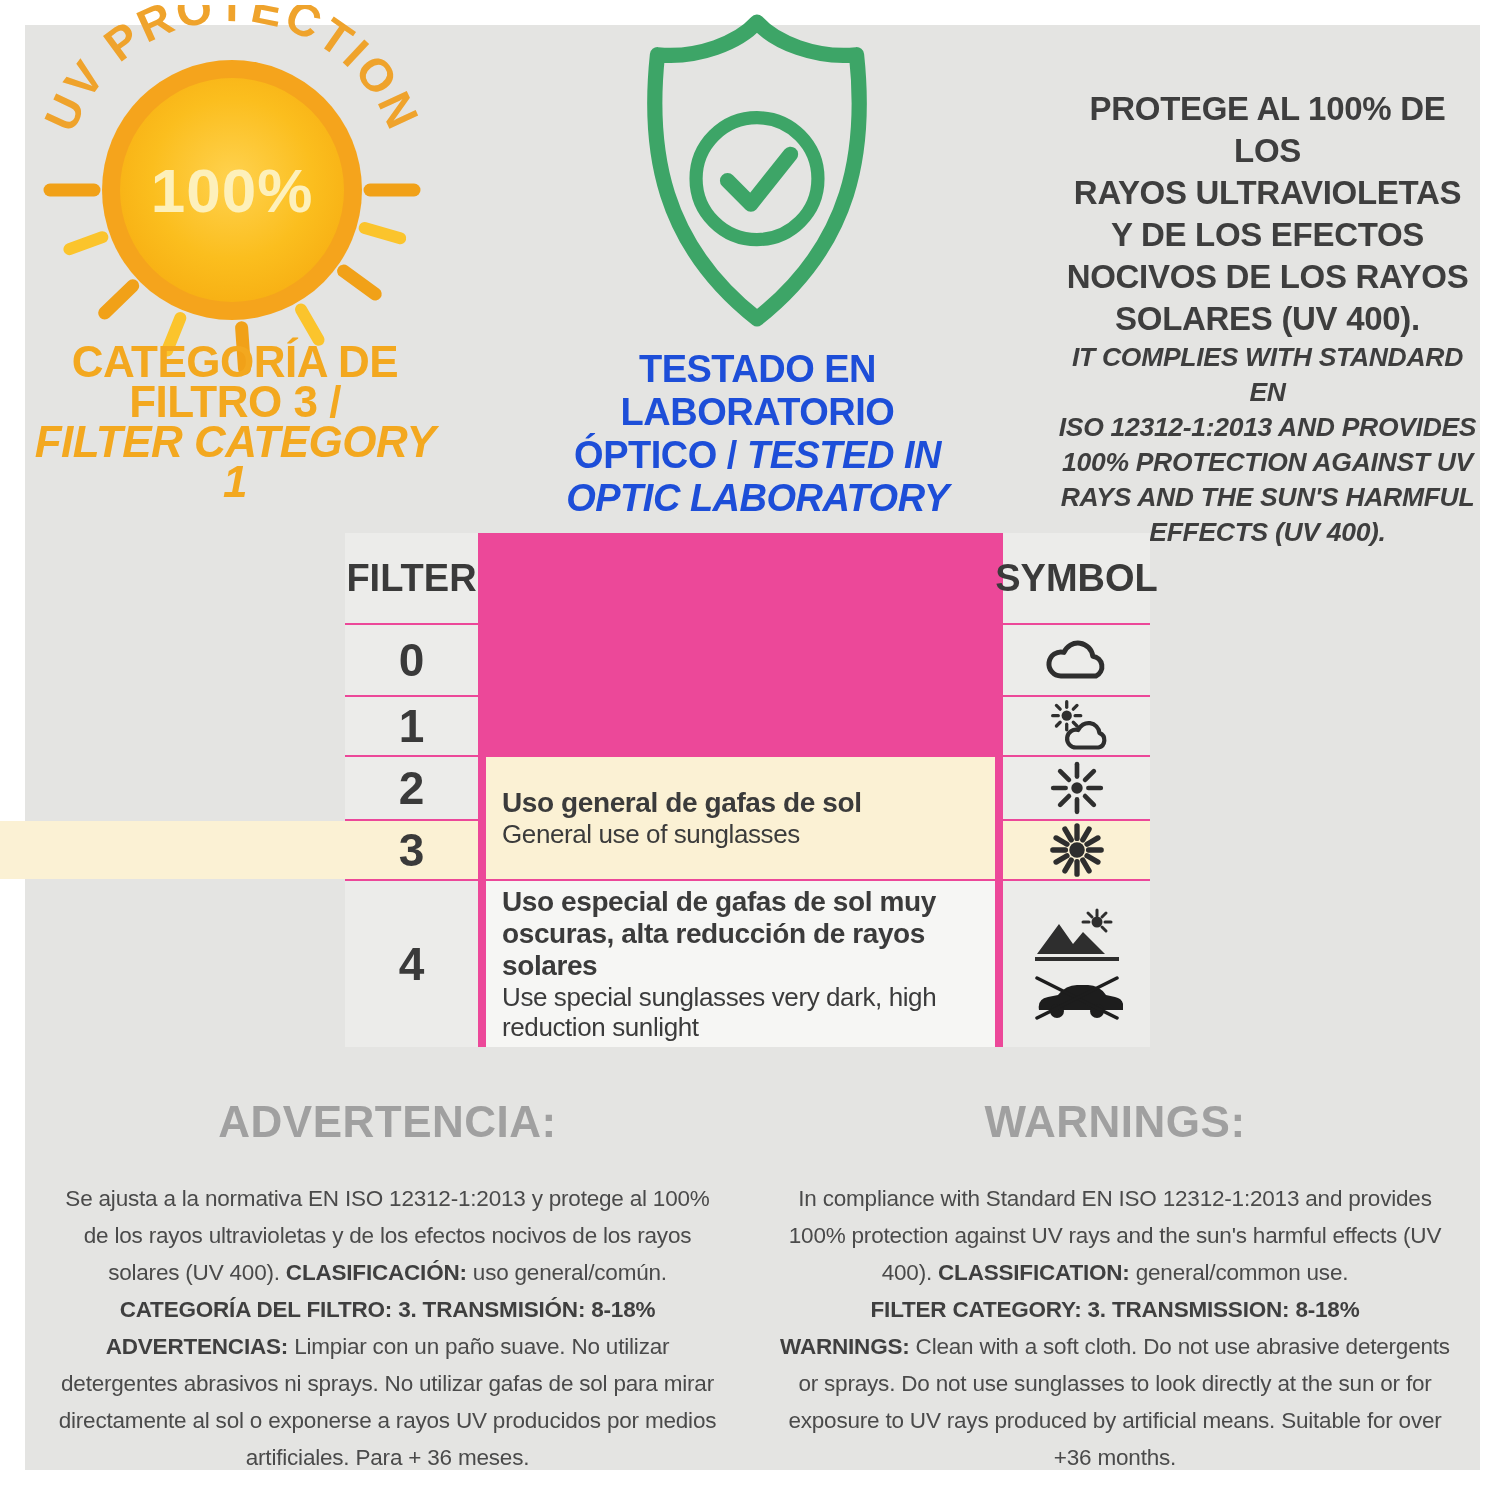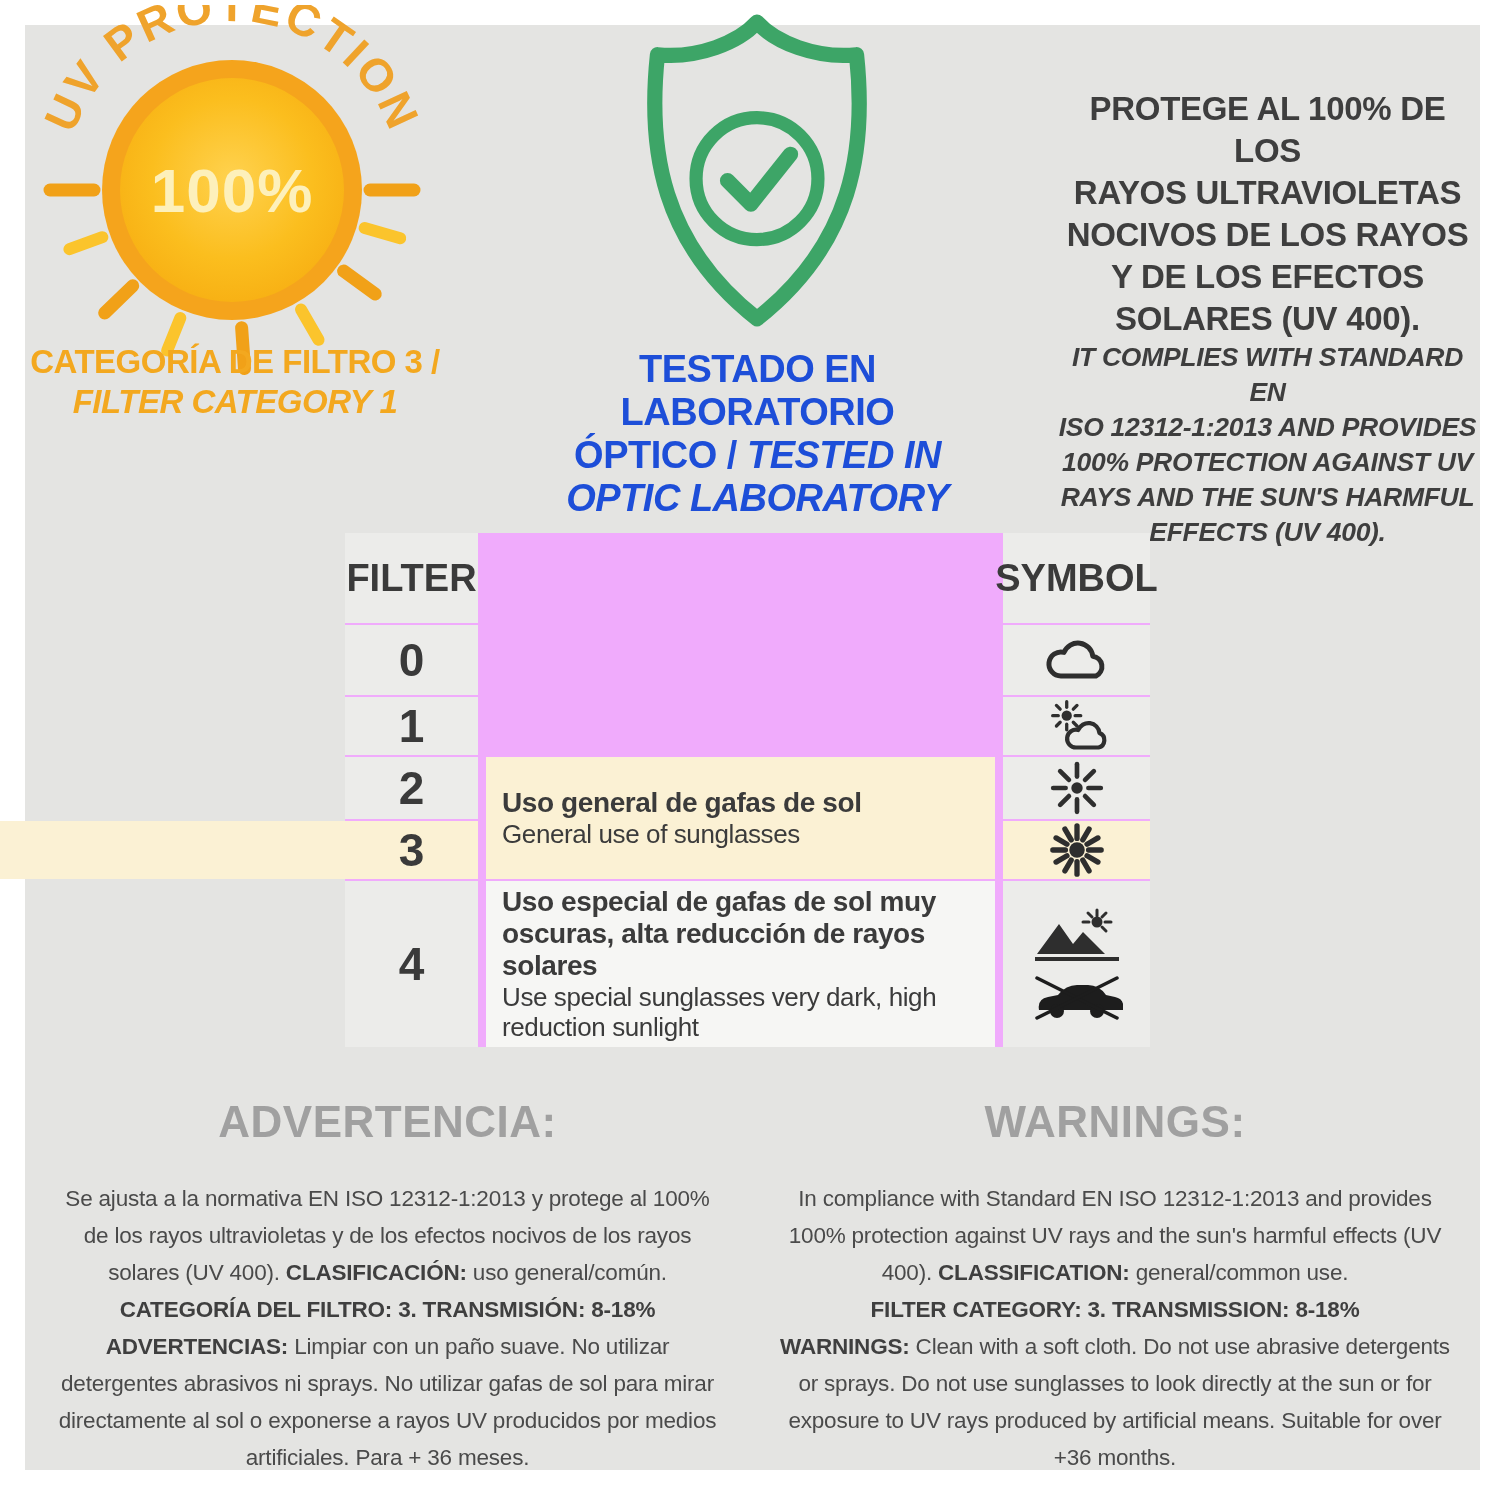--- a/index.html
+++ b/index.html
@@ -9,42 +9,42 @@
     font-family:"Liberation Sans", sans-serif;
     -webkit-font-smoothing:antialiased;
   }
   .panel{position:absolute;left:25px;top:25px;width:1455px;height:1445px;background:#e4e4e2;}
   .cream-band{position:absolute;left:0;top:821px;width:1150px;height:58px;background:#fbf1d4;}
 
   
   .sun-badge{position:absolute;left:37px;top:5px;}
   .cat-caption{
     position:absolute;left:20px;top:342px;width:430px;text-align:center;
-    color:#f3a81f;font-weight:bold;font-size:33px;line-height:40px;letter-spacing:-0.5px;
+    color:#f3a81f;font-weight:bold;font-size:44px;line-height:40px;letter-spacing:-0.5px;
   }
   .it{font-style:italic;}
 
   
   .shield-badge{position:absolute;left:622px;top:8px;}
   .lab-caption{
     position:absolute;left:545px;top:348px;width:425px;text-align:center;
     color:#1d4ed8;font-weight:bold;font-size:38px;line-height:43px;letter-spacing:-0.5px;
   }
 
   
   .protect{position:absolute;left:1055px;top:88px;width:425px;text-align:center;color:#3e3e3e;}
   .protect .pb{font-weight:bold;font-size:33px;line-height:42px;letter-spacing:-0.3px;}
   .protect .pi{font-weight:bold;font-style:italic;font-size:26.5px;line-height:35px;letter-spacing:-0.3px;}
 
   
   .ftable{
     position:absolute;left:345px;top:533px;width:805px;height:514px;
     display:grid;grid-template-columns:133px 509px 147px;
     grid-template-rows:90px 70px 58px 62px 58px 166px;
-    column-gap:8px;row-gap:2px;background:#f0abfc;
+    column-gap:8px;row-gap:2px;background:#ec4899;
   }
   .cell{display:flex;align-items:center;justify-content:center;}
   .hcell{background:#ececea;font-weight:bold;font-size:38px;color:#3a3a3a;}
   .fcell{background:#ececea;font-weight:bold;font-size:46px;color:#3a3a3a;}
   .scell{background:#ececea;flex-direction:column;gap:8px;}
   .dcell{background:#f6f6f4;flex-direction:column;align-items:flex-start;justify-content:center;padding:0 16px;color:#3b3b3b;}
   .cream{background:#fbf1d4;}
   .dp{font-weight:bold;font-size:28px;line-height:32px;letter-spacing:-0.4px;}
   .ds{font-size:26px;line-height:30px;letter-spacing:-0.4px;}
 
@@ -104,22 +104,22 @@
 
 <div class="lab-caption">
   <div>TESTADO EN LABORATORIO</div>
   <div><span>ÓPTICO / </span><span class="it">TESTED IN</span></div>
   <div class="it">OPTIC LABORATORY</div>
 </div>
 
 <div class="protect">
   <div class="pb">PROTEGE AL 100% DE LOS</div>
   <div class="pb">RAYOS ULTRAVIOLETAS</div>
+  <div class="pb">Y DE LOS EFECTOS</div>
   <div class="pb">NOCIVOS DE LOS RAYOS</div>
-  <div class="pb">Y DE LOS EFECTOS</div>
   <div class="pb">SOLARES (UV 400).</div>
   <div class="pi">IT COMPLIES WITH STANDARD EN</div>
   <div class="pi">ISO 12312-1:2013 AND PROVIDES</div>
   <div class="pi">100% PROTECTION AGAINST UV</div>
   <div class="pi">RAYS AND THE SUN'S HARMFUL</div>
   <div class="pi">EFFECTS (UV 400).</div>
 </div>
 
 <div class="ftable">
   <div class="cell hcell" style="grid-area:1/1;">FILTER</div>

